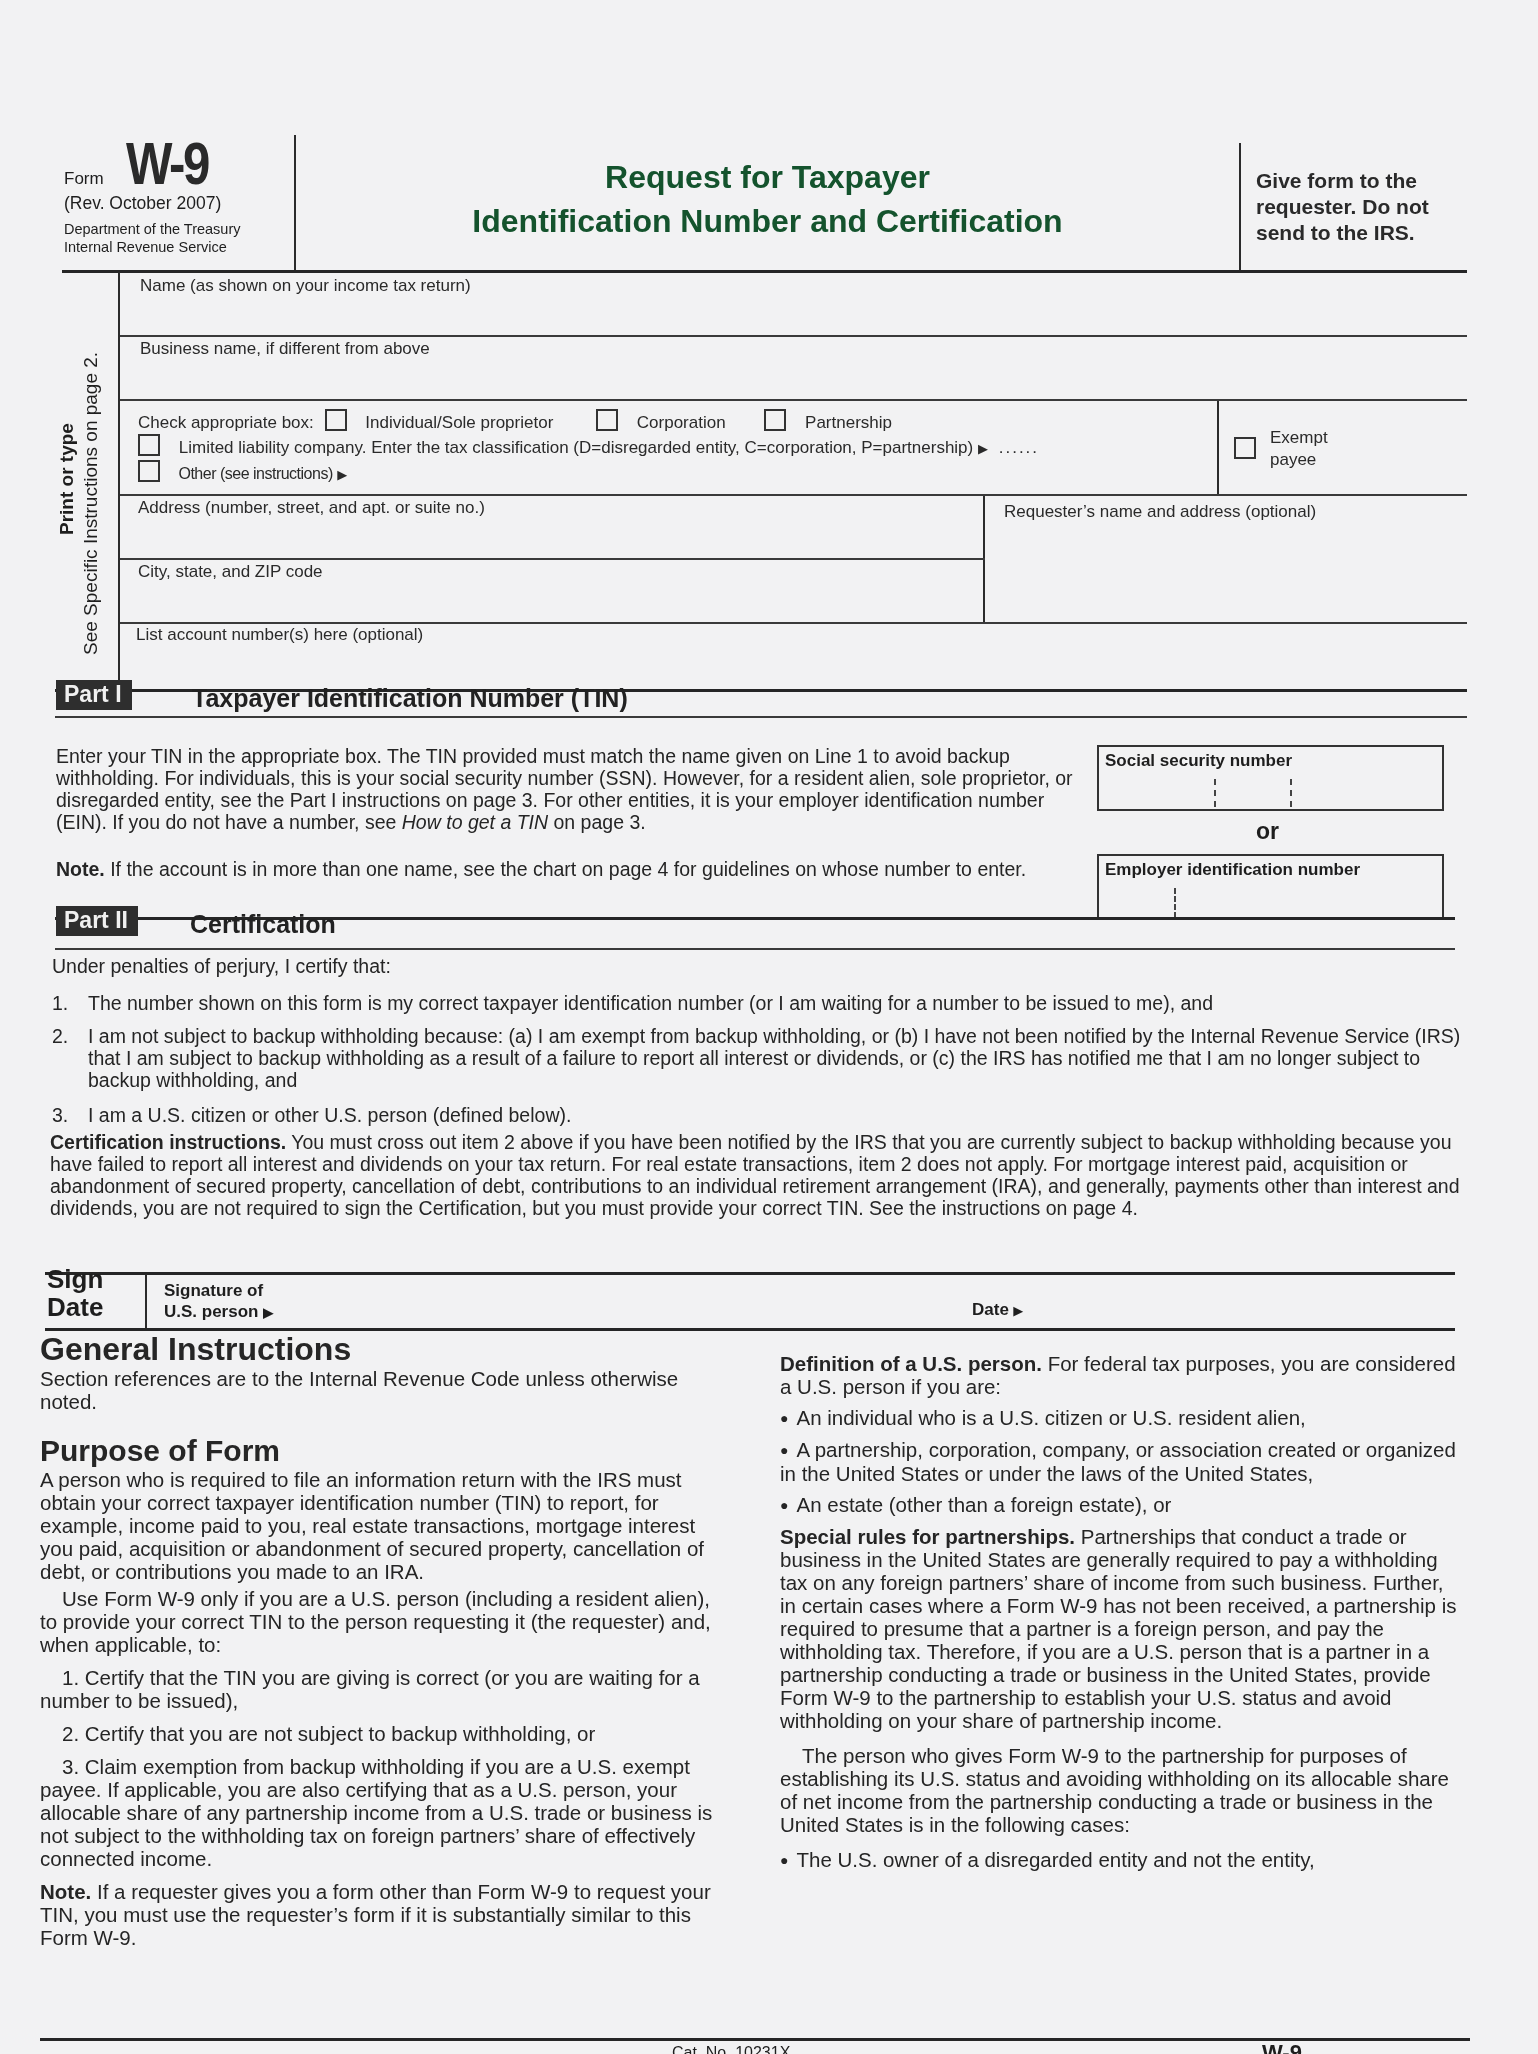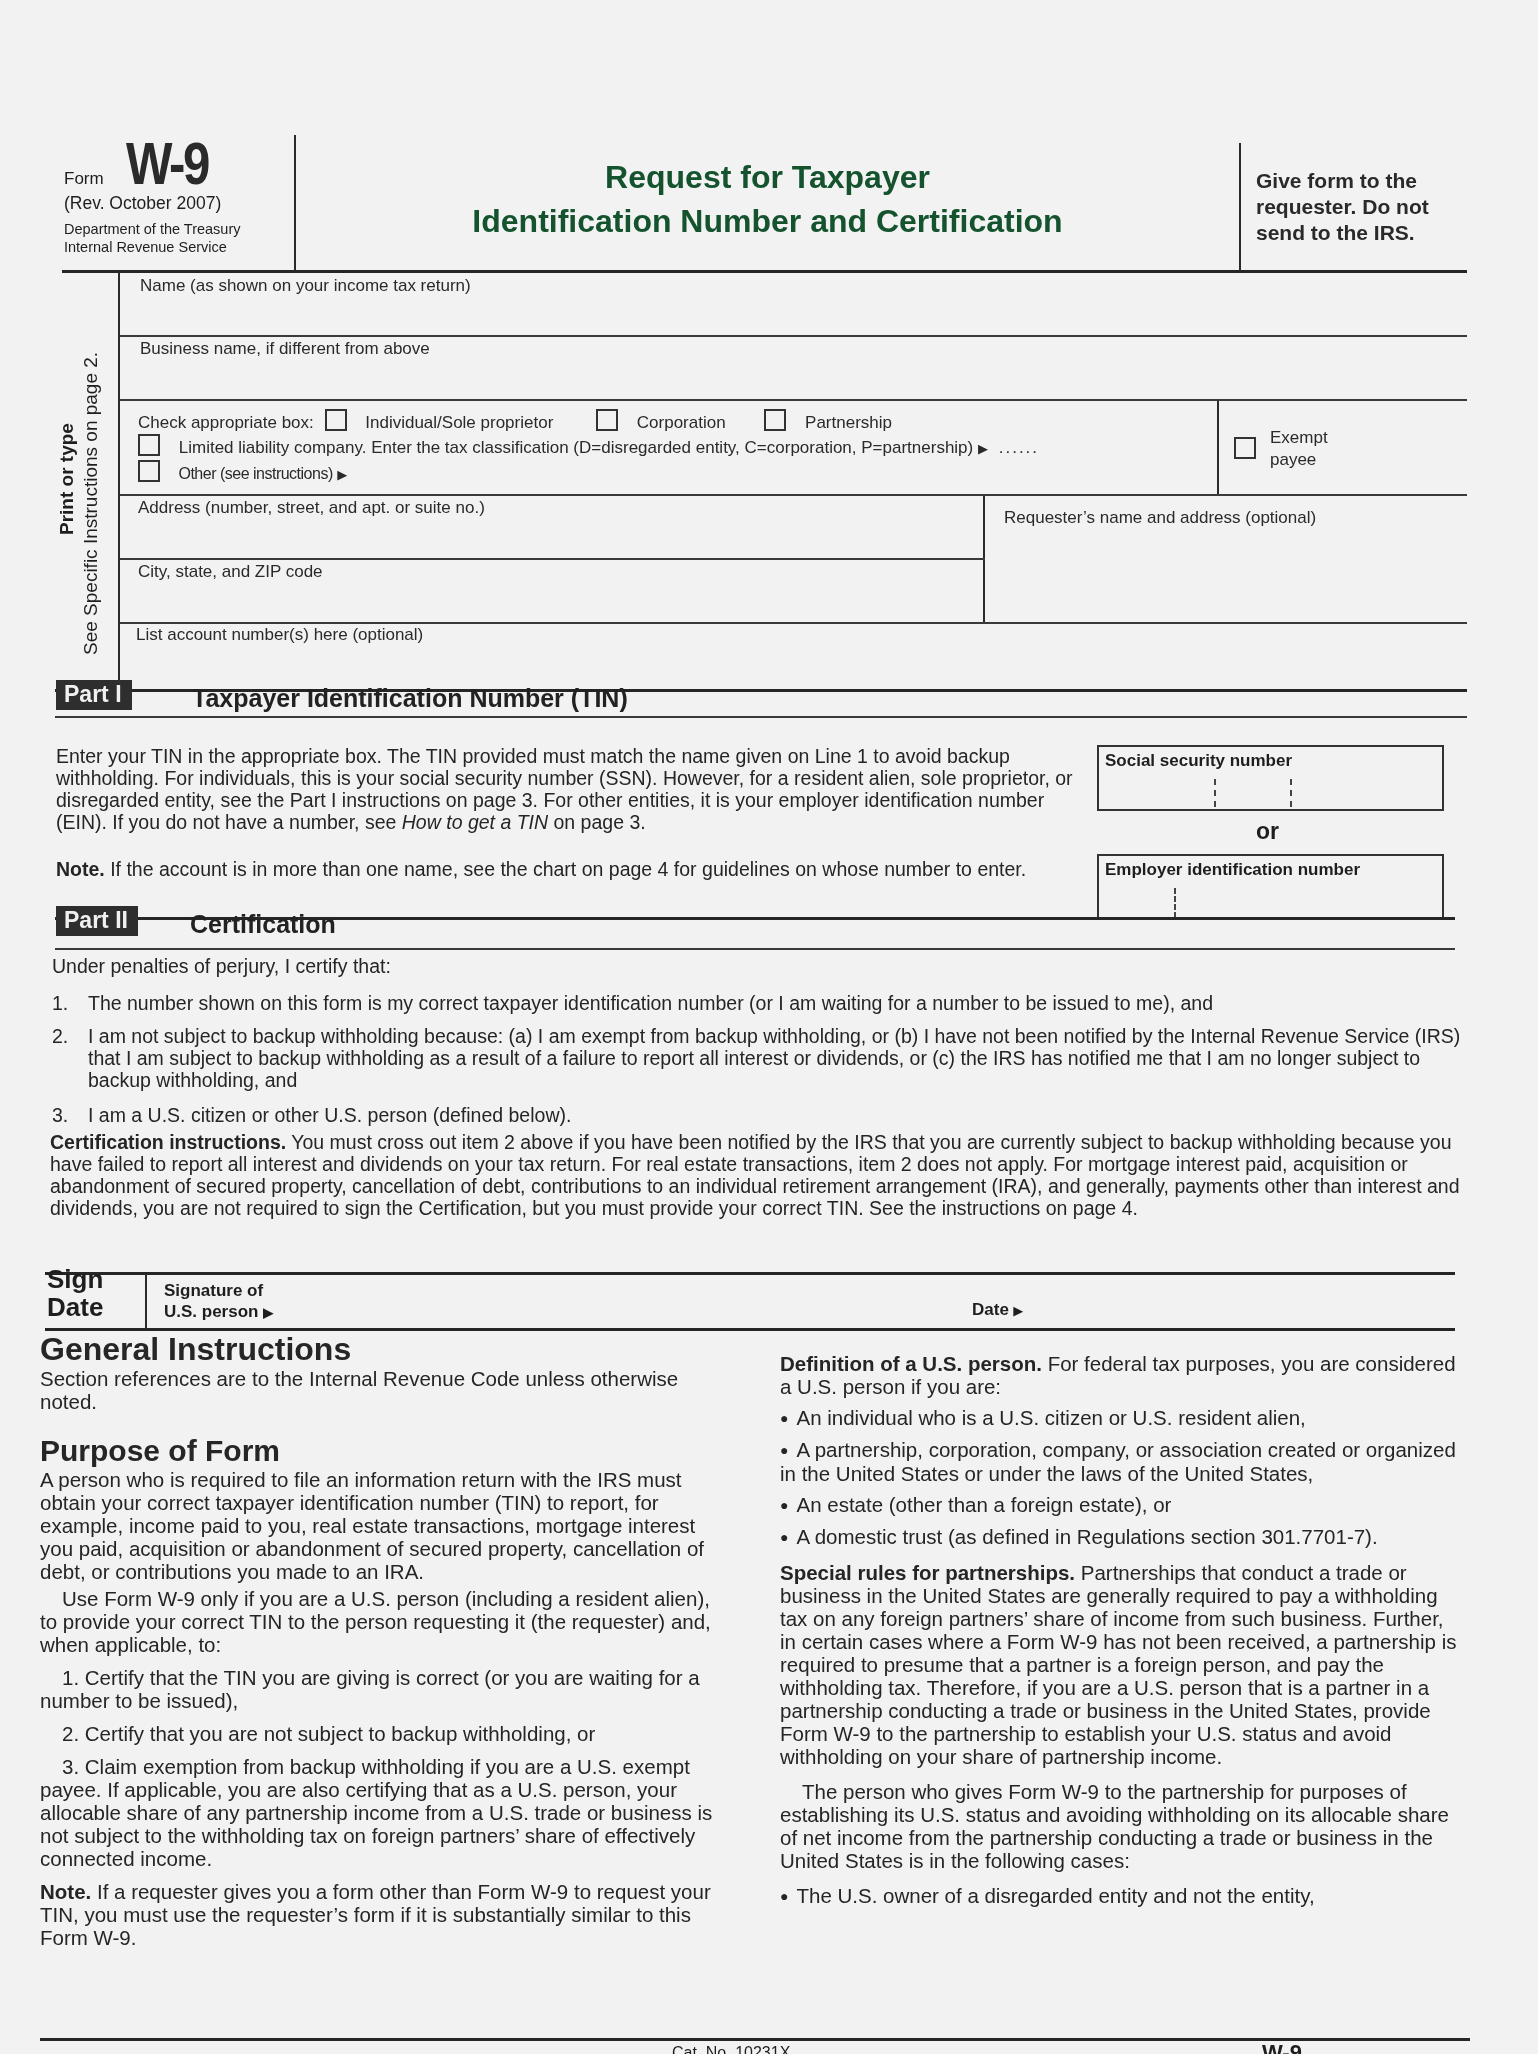--- a/index.html
+++ b/index.html
@@ -92,21 +92,21 @@
   <span class="lbl" style="left:40px; top:22px;">payee</span>
 </div>
 <div class="hl thin" style="left:120px; top:494px; width:1347px;"></div>
 
 <div class="abs" style="left:120px; top:496px; width:863px; height:62px;">
   <span class="lbl" style="left:18px; top:2px;">Address (number, street, and apt. or suite no.)</span>
   <span class="lbl" style="left:18px; top:30px;"></span>
 </div>
 <div class="vl" style="left:983px; top:496px; height:127px;"></div>
 <div class="abs" style="left:986px; top:496px; width:480px; height:127px;">
-  <span class="lbl" style="left:18px; top:12px;text-align:right;">Requester’s name and address (optional)</span>
+  <span class="lbl" style="left:18px; top:6px;text-align:right;">Requester’s name and address (optional)</span>
   <span class="lbl" style="left:18px; top:34px;"></span>
 </div>
 <div class="hl thin" style="left:120px; top:558px; width:865px;"></div>
 
 <div class="abs" style="left:120px; top:560px; width:863px; height:62px;">
   <span class="lbl" style="left:18px; top:2px;">City, state, and ZIP code</span>
   <span class="lbl" style="left:18px; top:30px;"></span>
 </div>
 <div class="hl thin" style="left:120px; top:622px; width:1347px;"></div>
 
@@ -190,21 +190,20 @@
   <p style="text-indent:22px; margin-bottom:10px;">2. Certify that you are not subject to backup withholding, or</p>
   <p style="text-indent:22px; margin-bottom:10px;">3. Claim exemption from backup withholding if you are a U.S. exempt payee. If applicable, you are also certifying that as a U.S. person, your allocable share of any partnership income from a U.S. trade or business is not subject to the withholding tax on foreign partners’ share of effectively connected income.</p>
   <p><b>Note.</b><span> If a requester gives you a form other than Form W-9 to request your TIN, you must use the requester’s form if it is substantially similar to this Form W-9.</span></p>
 </div>
 
 <div class="abs col-text" style="left:780px; top:1352px; width:680px;">
   <p style="margin-bottom:8px;"><b>Definition of a U.S. person.</b><span> For federal tax purposes, you are considered a U.S. person if you are:</span></p>
   <p class="bullet" style="margin-bottom:8px;">An individual who is a U.S. citizen or U.S. resident alien,</p>
   <p class="bullet" style="margin-bottom:8px;">A partnership, corporation, company, or association created or organized in the United States or under the laws of the United States,</p>
   <p class="bullet" style="margin-bottom:8px;">An estate (other than a foreign estate), or</p>
-  <p class="bullet" style="margin-bottom:12px;">A domestic trust (as defined in Regulations section 301.7701-7).</p>
   <p style="margin-bottom:12px;"><b>Special rules for partnerships.</b><span> Partnerships that conduct a trade or business in the United States are generally required to pay a withholding tax on any foreign partners’ share of income from such business. Further, in certain cases where a Form W-9 has not been received, a partnership is required to presume that a partner is a foreign person, and pay the withholding tax. Therefore, if you are a U.S. person that is a partner in a partnership conducting a trade or business in the United States, provide Form W-9 to the partnership to establish your U.S. status and avoid withholding on your share of partnership income.</span></p>
   <p style="text-indent:22px; margin-bottom:12px;">The person who gives Form W-9 to the partnership for purposes of establishing its U.S. status and avoiding withholding on its allocable share of net income from the partnership conducting a trade or business in the United States is in the following cases:</p>
   <p class="bullet">The U.S. owner of a disregarded entity and not the entity,</p>
 </div>
 
 <div class="hl" style="left:40px; top:2038px; width:1430px;"></div>
 <div class="abs" style="left:672px; top:2044px; font-size:16px;">Cat. No. 10231X</div>
 <div class="abs" style="left:1262px; top:2040px; font-size:22px; font-weight:bold;">W-9</div>
 
 </body></html>

